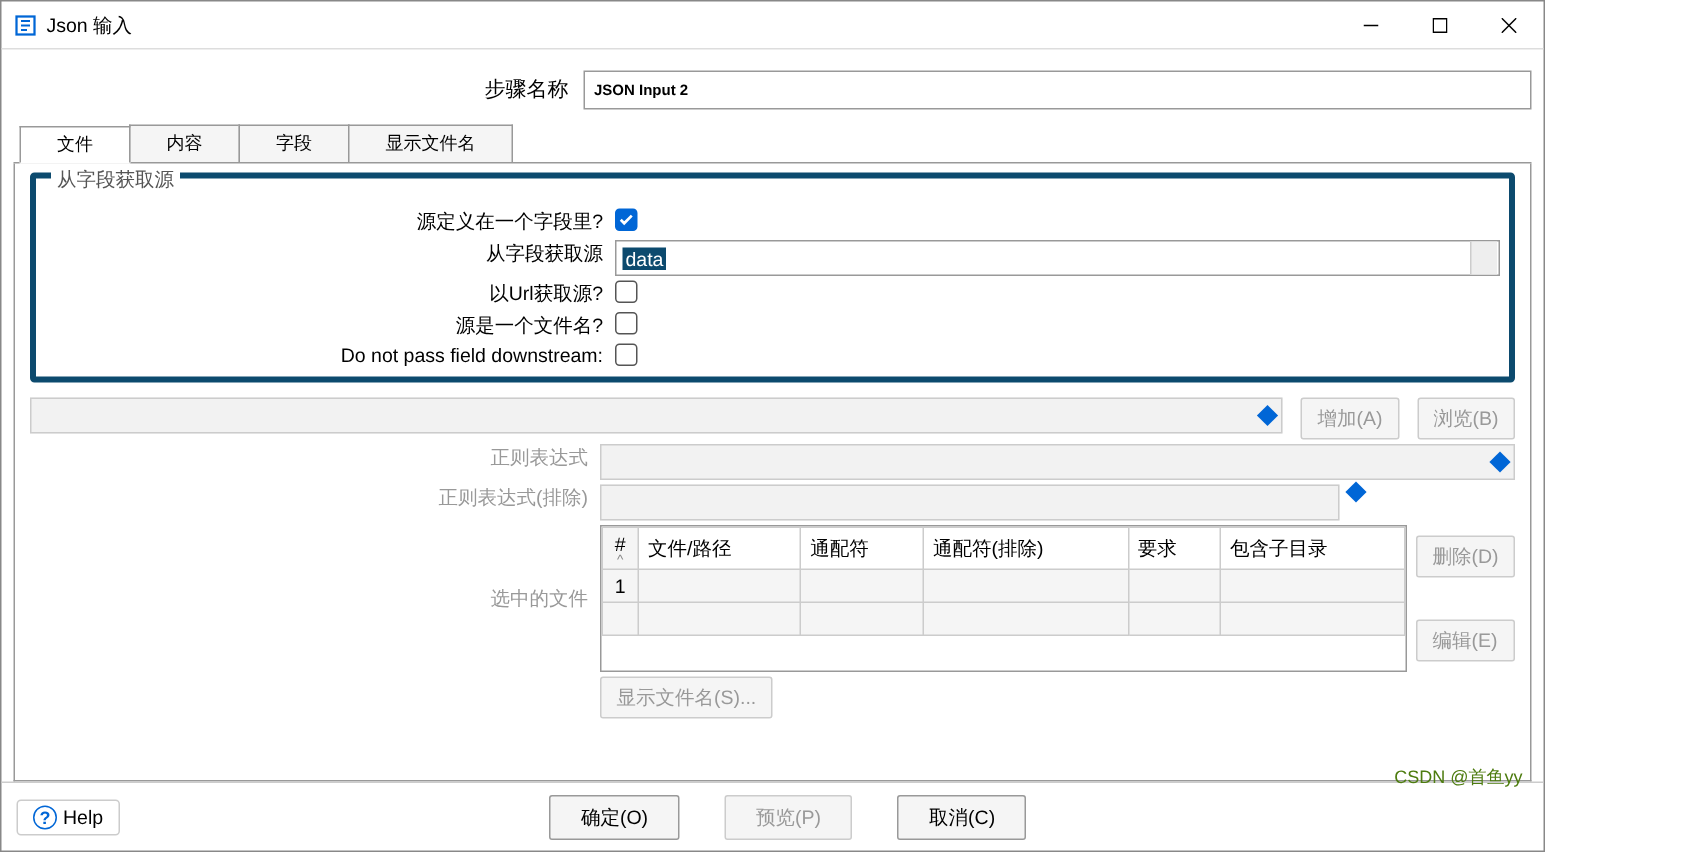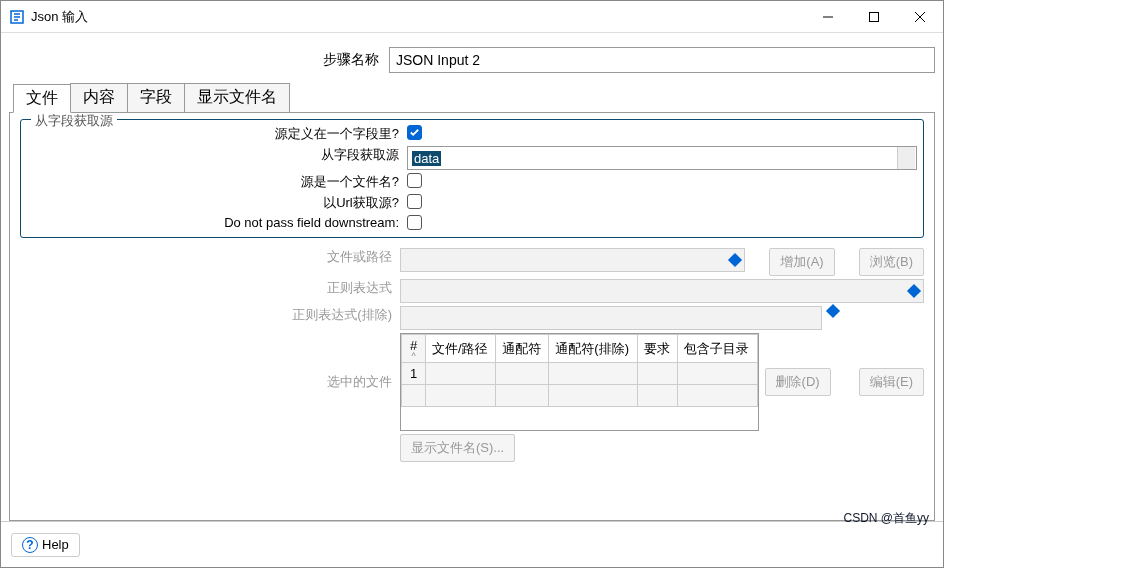--- a/index.html
+++ b/index.html
@@ -1,69 +1,69 @@
 <!DOCTYPE html>
 <html><head>
 <meta charset="utf-8">
 <style>
 * { box-sizing: border-box; margin: 0; padding: 0; }
 body { font-family: "Microsoft YaHei", Tahoma, sans-serif; font-size: 13px; background: #fff; color: #000; }
-.window { width: 944px; height: 568px; border: 1px solid #888; display: flex; flex-direction: column; background: #fff; }
+.window { width: 1030px; height: 568px; border: 1px solid #888; display: flex; flex-direction: column; background: #fff; }
 
 .titlebar { height: 32px; display: flex; align-items: center; padding: 0 0 0 8px; border-bottom: 1px solid #ddd; }
 .titlebar .app-icon { width: 16px; height: 16px; margin-right: 6px; display: inline-flex; }
 .titlebar .title { flex: 0 0 auto; }
 .titlebar .spacer { flex: 1; }
 .winbtn { width: 46px; height: 32px; display: flex; align-items: center; justify-content: center; }
 
 .step-row { display: flex; align-items: center; padding: 14px 8px 6px 8px; }
 .step-label { width: 380px; text-align: right; padding-right: 10px; font-size: 14px; font-family: Liberation Mono, monospace; }
-.step-input { flex: 1; height: 26px; border: 1px solid #999; padding: 2px 6px; font-size: 14px; }
+.step-input { flex: 1; height: 26px; border: 1px solid #999; padding: 2px 6px; font-size: 10px; font-weight: bold; }
 
 .tabs { display: flex; border-bottom: 1px solid #999; margin: 4px 8px 0 8px; padding-left: 4px; }
-.tab { padding: 3px 12px; border: 1px solid #999; border-bottom: none; background: #f5f5f5; margin-right: -1px; font-size: 16px; }
+.tab { padding: 3px 24px; border: 1px solid #999; border-bottom: none; background: #f5f5f5; margin-right: -1px; font-size: 12px; }
 .tab.active { background: #fff; position: relative; top: 1px; border-bottom: 1px solid #fff; }
 
 .panel { flex: 1; margin: 0 8px; border: 1px solid #999; border-top: none; padding: 6px 10px 10px 10px; overflow: hidden; }
-.fieldset { border: 1px solid #0c4a6e; border-radius: 3px; padding: 2px 6px 4px 6px; position: relative; margin-bottom: 10px; }
+.fieldset { border: 4px solid #0c4a6e; border-radius: 3px; padding: 17px 6px 4px 6px; position: relative; margin-bottom: 10px; }
 .fieldset-legend { position: absolute; top: -8px; left: 10px; background: #fff; padding: 0 4px; color: #555; font-size: 13px; }
 
 .form-row { display: flex; align-items: flex-start; margin: 3px 0; }
 .form-label { width: 380px; text-align: right; padding-right: 8px; }
 .chk { width: 15px; height: 15px; border: 1px solid #555; border-radius: 3px; display: inline-flex; align-items: center; justify-content: center; }
 .chk.checked { background: #0066d6; border-color: #0066d6; }
 .chk.checked svg { width: 11px; height: 11px; }
 .text-in { flex: 1; height: 24px; border: 1px solid #999; padding: 1px 4px; display: flex; align-items: center; }
 .text-in .seltext { background: #0c4a6e; color: #fff; padding: 0 2px; }
 .text-in .endcap { width: 18px; background: #eee; border-left: 1px solid #ccc; height: 22px; margin-right: -3px; }
 .disabled-label { color: #999; }
 .disabled-input { flex: 1; height: 24px; background: #f2f2f2; border: 1px solid #ccc; position: relative; }
 .diamond { width: 10px; height: 10px; transform: rotate(45deg); background: #0066d6; position: absolute; right: 4px; top: 50%; margin-top: -5px; }
 .diamond.in { position: static; margin: 0 0 0 6px; display: inline-block; }
-.btn { height: 28px; padding: 0 10px; border: 1px solid #999; background: #f5f5f5; margin-left: 24px; border-radius: 2px; display: inline-flex; align-items: center; }
+.btn { height: 28px; padding: 0 10px; border: 1px solid #999; background: #f5f5f5; margin-left: 12px; border-radius: 2px; display: inline-flex; align-items: center; }
 .btn.disabled { color: #999; border-color: #ccc; }
 
 .table-wrap { flex: 1; border: 1px solid #999; height: 98px; background: #fff; overflow: hidden; }
 table { border-collapse: collapse; width: 100%; font-size: 13px; }
 th, td { border: 1px solid #ccc; text-align: left; padding: 3px 6px; height: 22px; }
 th { background: #fff; font-weight: normal; }
 .rownum { width: 24px; text-align: center; background: #f5f5f5; }
 tbody tr.empty td { background: #f5f5f5; }
 
 .lower-row { display: flex; align-items: center; margin: 3px 0; }
-.sidebtns { display: flex; flex-direction: row; margin-left: 6px; gap: 28px; }
+.sidebtns { display: flex; flex-direction: column; margin-left: 6px; gap: 28px; }
 .sidebtns .btn { margin: 0; }
 
 .bottombar { height: 46px; border-top: 1px solid #ccc; display: flex; align-items: center; padding: 0 10px; }
 .help { display: flex; align-items: center; gap: 4px; border: 1px solid #ccc; border-radius: 3px; padding: 3px 10px; }
 .qmark { width: 16px; height: 16px; border: 1.5px solid #0066d6; border-radius: 50%; color: #0066d6; display: flex; align-items: center; justify-content: center; font-size: 12px; font-weight: bold; }
 .bottom-center { flex: 1; display: flex; justify-content: center; gap: 18px; }
 .bottom-center .btn { padding: 4px 20px; height: 30px; }
 
-.watermark { position: absolute; right: 14px; bottom: 40px; color: #0f172a; font-size: 12px; }
+.watermark { position: absolute; right: 14px; bottom: 40px; color: #4d7c0f; font-size: 12px; }
 .window { position: relative; }
 </style>
 </head>
 <body>
 
 <div class="window">
   <div class="titlebar">
     <span class="app-icon">
       <svg viewBox="0 0 16 16">
           <rect x="2" y="2" width="12" height="12" fill="none" stroke="#0066d6" stroke-width="1.5"></rect>
@@ -118,35 +118,34 @@
       <div class="form-row">
         <div class="form-label">从字段获取源</div>
         <div class="text-in">
           <span class="seltext">data</span>
           <span style="flex:1"></span>
           <span class="endcap"></span>
         </div>
       </div>
 
       <div class="form-row">
+        <div class="form-label">以Url获取源?</div>
+        <span class="chk"></span>
+      </div>
+      <div class="form-row">
         <div class="form-label">源是一个文件名?</div>
         <span class="chk"></span>
       </div>
       <div class="form-row">
-        <div class="form-label">以Url获取源?</div>
-        <span class="chk"></span>
-      </div>
-      <div class="form-row">
         <div class="form-label">Do not pass field downstream:</div>
         <span class="chk"></span>
       </div>
     </div>
 
     <div class="form-row">
-      <div class="form-label disabled-label">文件或路径</div>
       <div class="disabled-input">
           <span class="diamond"></span>
         </div>
       <div class="btn disabled">增加(A)</div>
       <div class="btn disabled">浏览(B)</div>
     </div>
 
     <div class="form-row">
       <div class="form-label disabled-label">正则表达式</div>
       <div class="disabled-input">
@@ -205,17 +204,22 @@
       <div class="form-label"></div>
       <div class="btn disabled" style="margin-left:0">显示文件名(S)...</div>
     </div>
   </div>
 
   <div class="bottombar">
     <div class="help">
       <span class="qmark">?</span>
       <span>Help</span>
     </div>
+    <div class="bottom-center">
+      <div class="btn">确定(O)</div>
+      <div class="btn disabled">预览(P)</div>
+      <div class="btn">取消(C)</div>
+    </div>
     <div style="width:60px"></div>
   </div>
 
   <div class="watermark">CSDN @首鱼yy</div>
 </div>
 
 </body></html>

